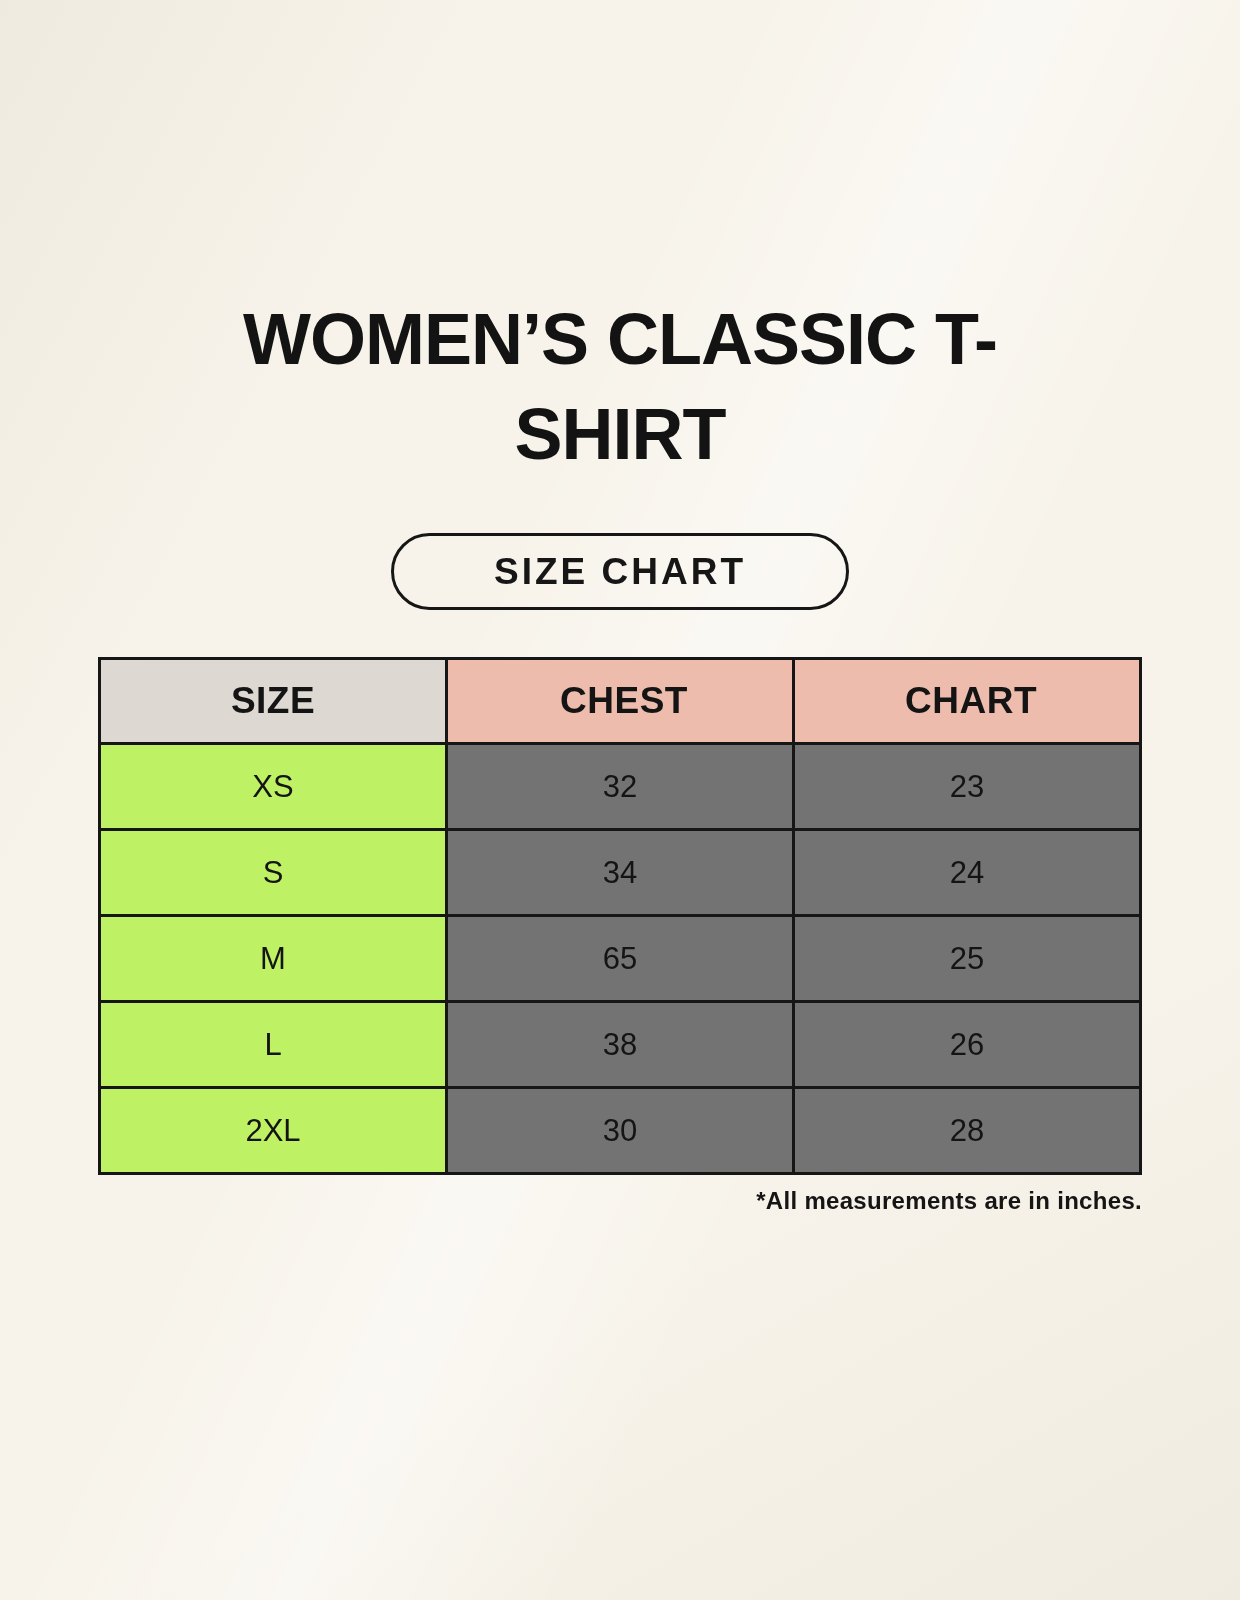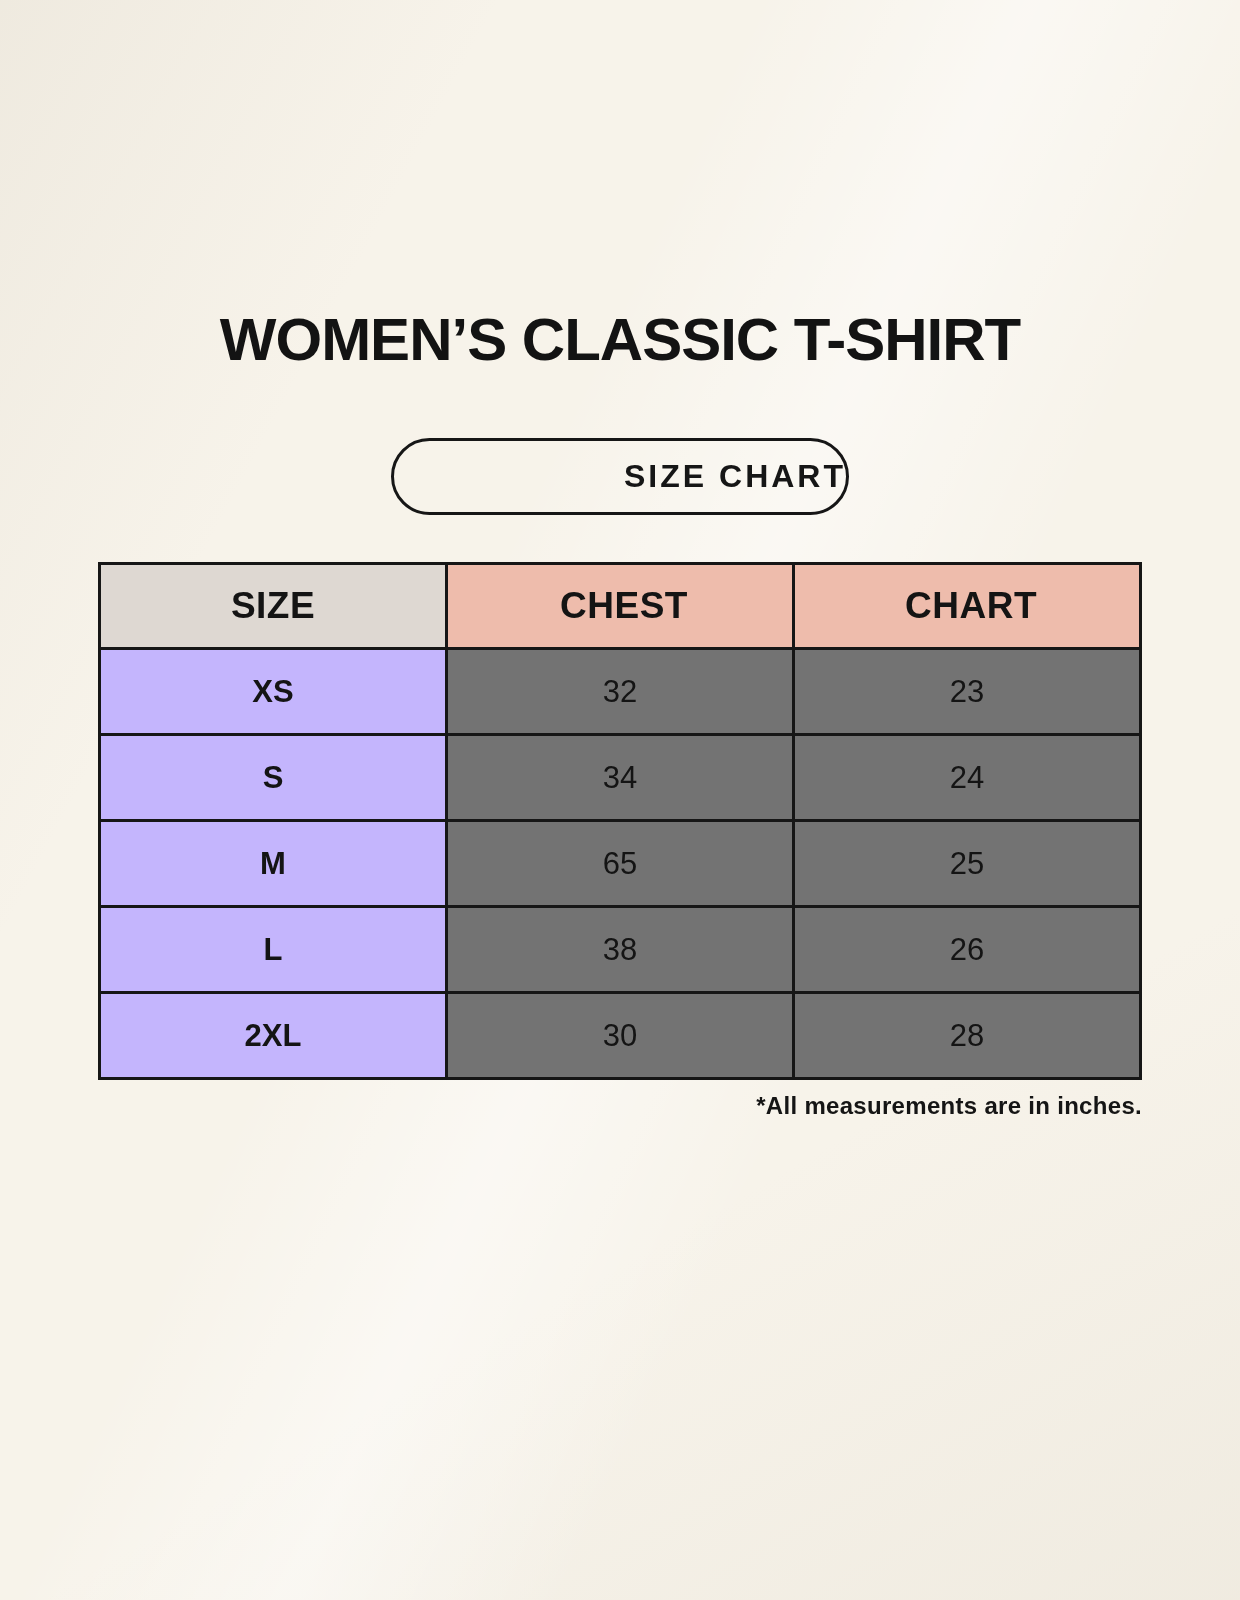--- a/index.html
+++ b/index.html
@@ -21,38 +21,38 @@
   }
 
   .page {
     padding-top: 292px;
   }
 
   .title {
     width: 960px;
     margin: 0 auto;
     text-align: center;
-    font-size: 60px;
+    font-size: 72px;
     line-height: 95px;
     font-weight: 700;
     letter-spacing: -1px;
     color: #131313;
   }
 
   .size-chart-badge {
     display: block;
     width: 458px;
     height: 77px;
     margin: 51px auto 0;
     border: 3px solid #161616;
     border-radius: 39px;
     background: transparent;
-    text-align: right;
+    text-align: center;
     line-height: 71px;
-    font-size: 32px;
+    font-size: 37px;
     font-weight: 700;
     letter-spacing: 3px;
     color: #161616;
   }
 
   table.size-table {
     width: 1044px;
     margin: 47px auto 0;
     border-collapse: collapse;
     table-layout: fixed;
@@ -75,22 +75,22 @@
 
   .size-table thead th.col-size   { background: #ded8d2; }
   .size-table thead th.col-measure{ background: #eebcac; padding-left: 8px; }
 
   .size-table tbody td {
     height: 86px;
     font-size: 31px;
   }
 
   .size-table tbody td.label {
-    font-weight: 700;
-    background: #c4b5fd;
+    font-weight: 400;
+    background: #bef264;
   }
 
   .size-table tbody td.value {
     font-weight: 400;
     background: #737373;
   }
 
   .footnote {
     width: 1044px;
     margin: 12px auto 0;

